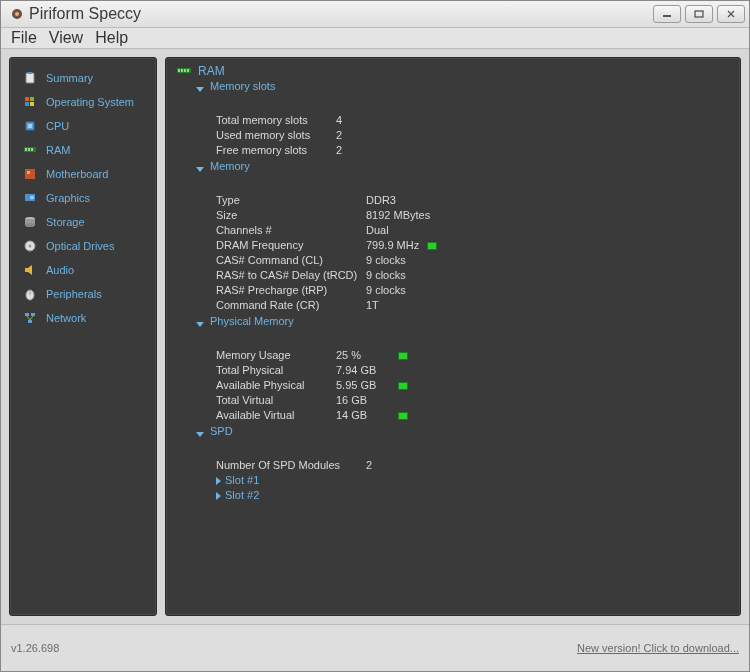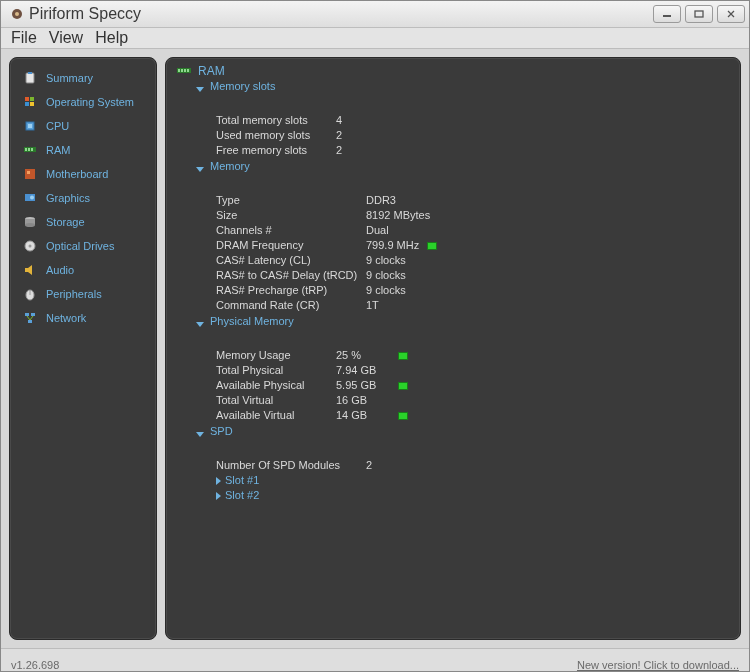--- a/index.html
+++ b/index.html
@@ -68,21 +68,21 @@
     flex: 1 1 auto;
     display: flex;
     padding: 8px;
     gap: 8px;
     background: #d7d7d7;
     overflow: hidden;
   }
   .panel {
     background: #3a3a3a;
     border: 1px solid #2a2a2a;
-    border-radius: 8px;
+    border-radius: 3px;
     box-shadow: inset 0 0 0 1px #4a4a4a;
   }
   .sidebar {
     width: 148px;
     padding: 8px 6px;
     box-sizing: border-box;
   }
   .side-item {
     display: flex;
     align-items: center;
@@ -166,22 +166,22 @@
     gap: 0;
     color: #6fb3e0;
     line-height: 15px;
   }
   
   .statusbar {
     height: 22px;
     background: #dedede;
     border-top: 1px solid #bcbcbc;
     display: flex;
-    align-items: flex-end;
-    padding: 0 10px;
+    align-items: center;
+    padding: 12px 10px;
     color: #6a6a6a;
     font-size: 11px;
   }
   .statusbar .spacer { flex: 1; }
   .statusbar .link {
     color: #6a6a6a;
     text-decoration: underline;
     cursor: default;
   }
 </style>
@@ -383,21 +383,21 @@
         <div class="row">
             <span class="k">Channels #</span>
             <span class="v">Dual</span>
           </div>
         <div class="row">
             <span class="k">DRAM Frequency</span>
             <span class="v">799.9 MHz</span>
             <span class="chart"></span>
           </div>
         <div class="row">
-            <span class="k">CAS# Latency (CL)</span>
+            <span class="k">CAS# Command (CL)</span>
             <span class="v">9 clocks</span>
           </div>
         <div class="row">
             <span class="k">RAS# to CAS# Delay (tRCD)</span>
             <span class="v">9 clocks</span>
           </div>
         <div class="row">
             <span class="k">RAS# Precharge (tRP)</span>
             <span class="v">9 clocks</span>
           </div>

